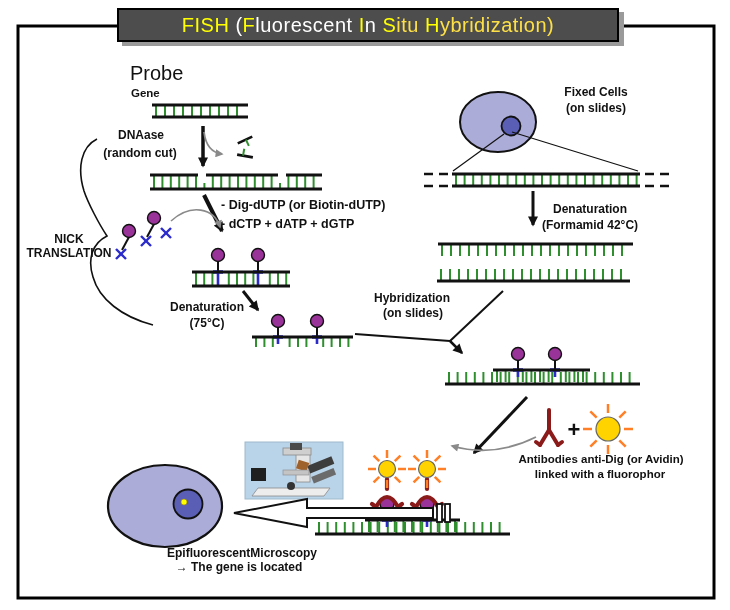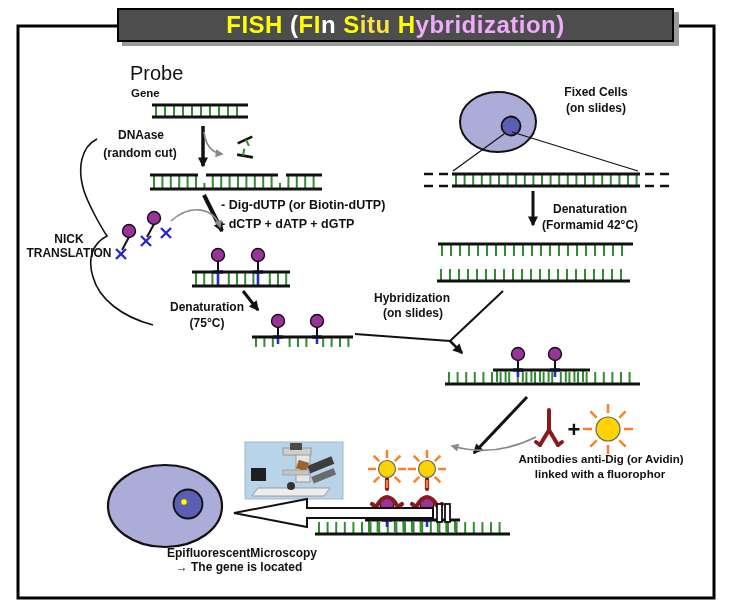--- a/index.html
+++ b/index.html
@@ -1,45 +1,46 @@
 <!DOCTYPE html>
 <html><head>
 <meta charset="utf-8">
 <style>
   html,body{margin:0;padding:0;background:#fff;}
   body{width:730px;height:610px;position:relative;font-family:"Liberation Sans",sans-serif;overflow:hidden;}
   #stage{position:absolute;left:0;top:0;width:730px;height:610px;}
   #titlebar{
-    position:absolute;left:117px;top:8px;width:557px;height:34px;
+    position:absolute;left:117px;top:8px;width:502px;height:34px;
     border:2px solid #000;box-sizing:border-box;
     display:flex;align-items:center;justify-content:center;
-    font-size:24px;font-weight:bold;letter-spacing:.5px;
+    font-size:20px;font-weight:normal;letter-spacing:.5px;
     box-shadow:5px 4px 0 #9a9a9a;
     background-image:radial-gradient(circle, rgba(255,255,255,.10) 1px, transparent 1.3px);
     background-size:4px 4px;
     z-index:5;
   }
   svg text{font-family:"Liberation Sans",sans-serif;font-weight:bold;fill:#111;}
   text.big{font-weight:normal;}
 </style>
 </head>
 <body>
 
 <div id="stage">
 
   <div id="titlebar" style="background: rgb(77, 77, 77);">
       <span style="color: rgb(255, 255, 0); white-space: pre;">FISH</span>
       <span style="color: rgb(255, 255, 255); white-space: pre;"> (</span>
       <span style="color: rgb(255, 255, 0); white-space: pre;">F</span>
+      <span style="color: rgb(255, 255, 255); white-space: pre;">luorescent </span>
       <span style="color: rgb(255, 255, 0); white-space: pre;">I</span>
       <span style="color: rgb(255, 255, 255); white-space: pre;">n </span>
       <span style="color: rgb(255, 255, 0); white-space: pre;">S</span>
       <span style="color: #fde047; white-space: pre;">itu </span>
       <span style="color: rgb(255, 255, 0); white-space: pre;">H</span>
-      <span style="color: #f0abfc; white-space: pre;">ybridization)</span>
+      <span style="color: #fde047; white-space: pre;">ybridization)</span>
     </div>
 
   <svg width="730" height="610" viewBox="0 0 730 610">
     <defs>
       <marker id="mk" viewBox="0 0 10 10" refX="8.5" refY="5" markerWidth="12" markerHeight="10" orient="auto" markerUnits="userSpaceOnUse">
           <path d="M0,0 L10,5 L0,10 z" fill="#111"></path>
         </marker>
       <marker id="mkg" viewBox="0 0 10 10" refX="8" refY="5" markerWidth="10" markerHeight="8" orient="auto" markerUnits="userSpaceOnUse">
           <path d="M0,0 L10,5 L0,10 z" fill="#8A8A8A"></path>
         </marker>

